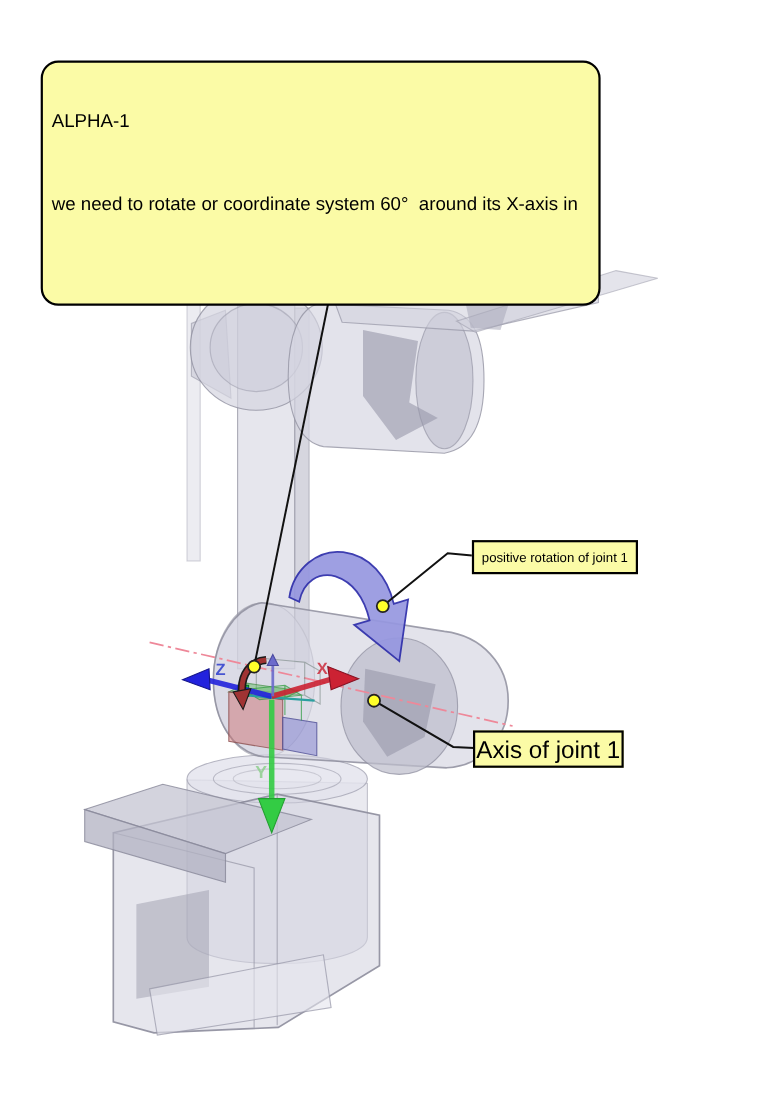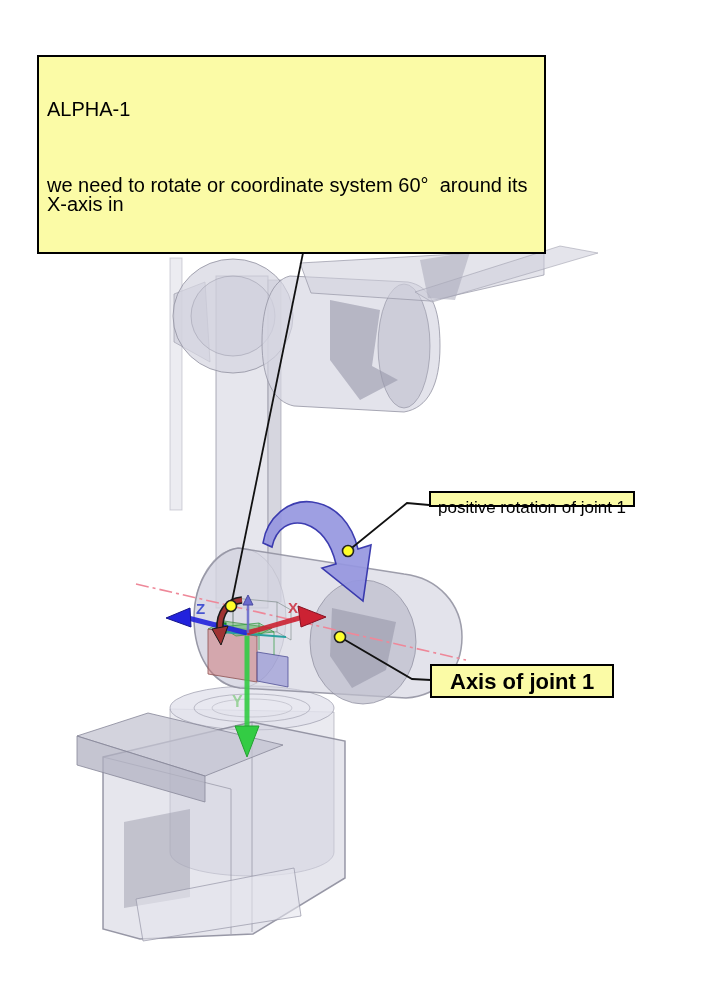--- a/index.html
+++ b/index.html
@@ -6,33 +6,32 @@
   .canvas{
     position:relative;width:707px;height:1000px;background:#ffffff;overflow:hidden;
     font-family:"Liberation Sans", sans-serif;color:#000;
   }
   .canvas svg{position:absolute;left:0;top:0;}
   .callout{
     position:absolute;background:#fbfba6;border:2px solid #000;box-sizing:border-box;
     white-space:pre-wrap;
   }
   .infobox{
-    left:37px;top:55px;width:509px;height:199px;padding:5px 8px;
-    font-size:20px;line-height:19px;overflow:hidden;
+    left:37px;top:55px;width:509px;height:223px;padding:5px 8px;
+    font-size:17px;line-height:19px;overflow:hidden;border-radius:16px;
   }
   .infobox .title{margin-bottom:19px;}
   .callout-small{
-    left:429px;top:491px;height:16px;padding:3px 7px;font-size:17px;line-height:23px;
+    left:429px;top:491px;height:31px;padding:3px 7px;font-size:12px;line-height:23px;
     white-space:nowrap;
     text-align:center;
   }
   .callout-axis{
-    left:430px;top:664px;height:34px;padding:2px 18px;font-size:22px;line-height:28px;
+    left:430px;top:664px;height:34px;padding:2px 1px;font-size:22px;line-height:28px;
     white-space:nowrap;
-    font-weight:bold;
   }
 </style>
 </head>
 <body>
 
 <div class="canvas">
 
   <svg width="707" height="1000" viewBox="0 0 707 1000">
 
     <g>

